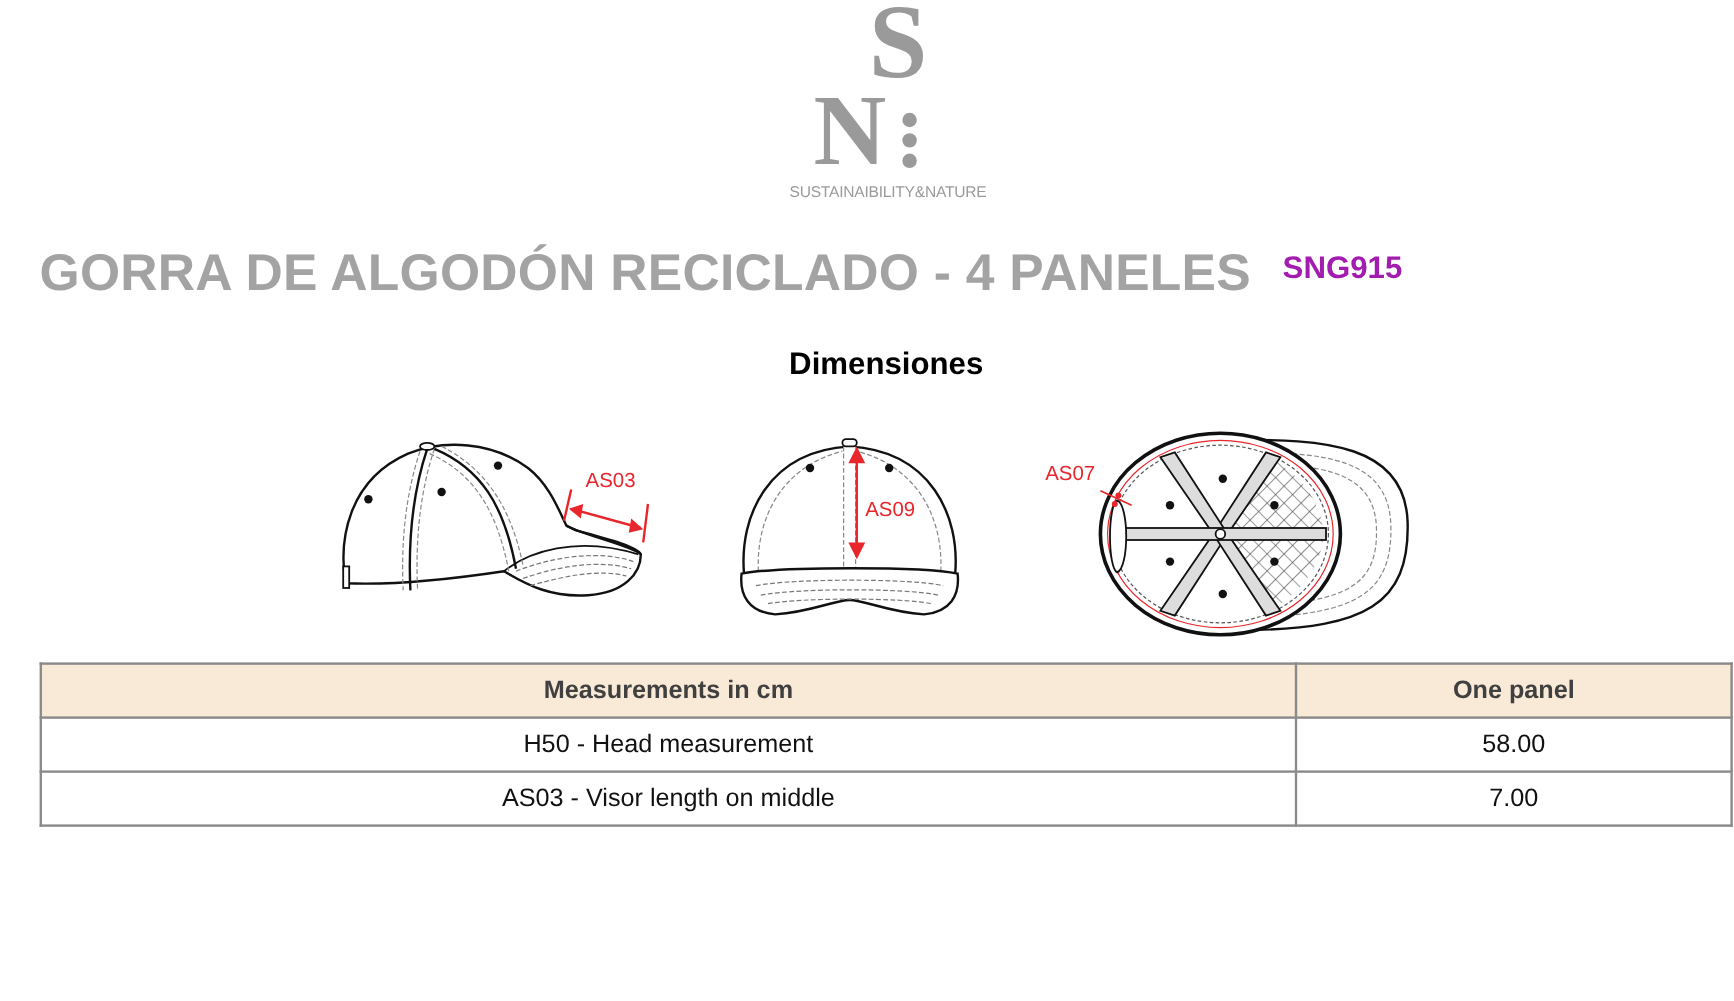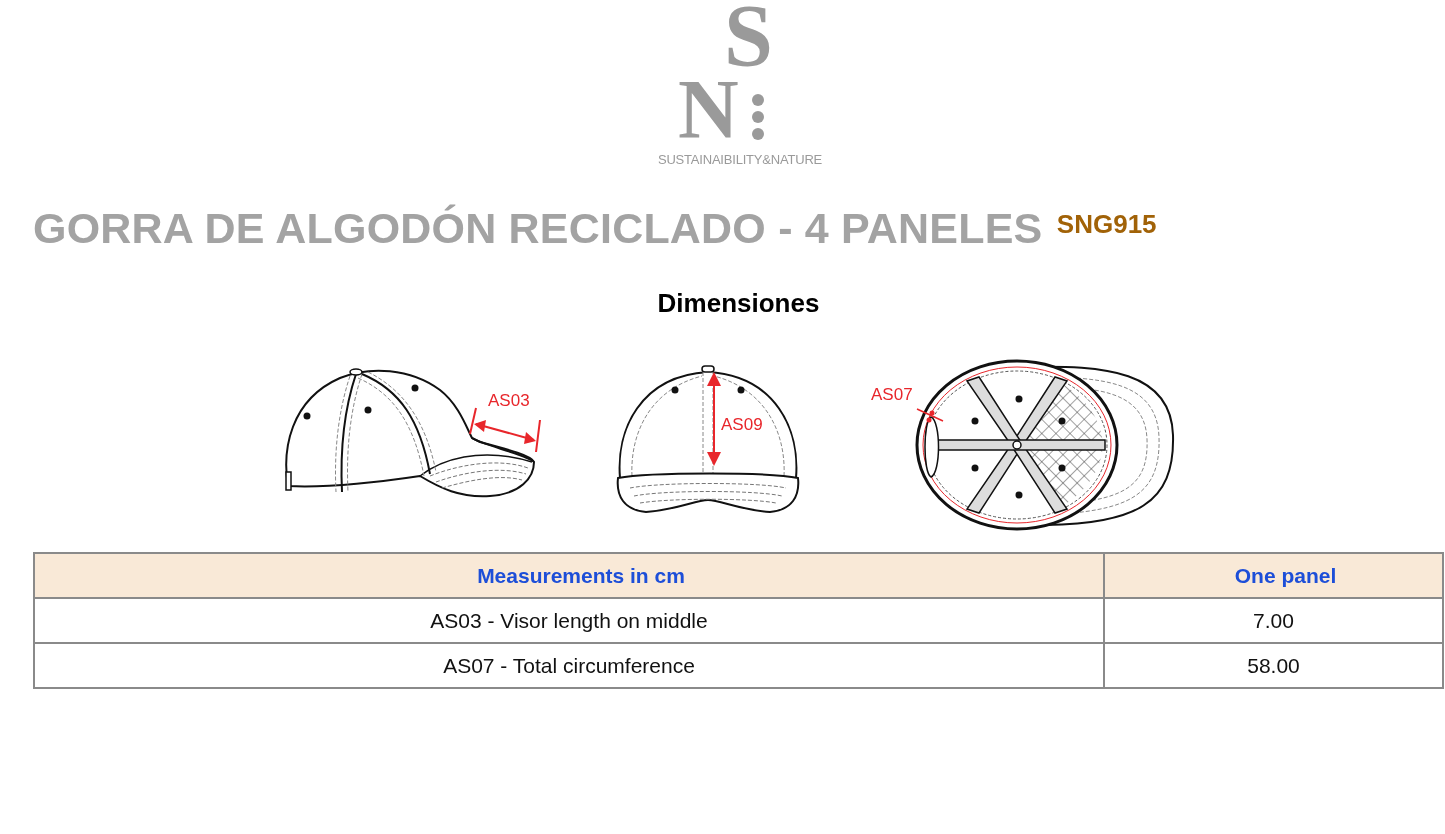--- a/index.html
+++ b/index.html
@@ -7,32 +7,32 @@
 
   .logo { position: absolute; left: 628px; top: 6px; width: 220px; height: 165px; }
   .logo-s { position: absolute; left: 96px; top: -14px; font-family: "Liberation Serif", serif; font-weight: bold; font-size: 88px; color: #9a9a9a; line-height: 1; }
   .logo-n { position: absolute; left: 50px; top: 62px; font-family: "Liberation Serif", serif; font-weight: bold; font-size: 84px; color: #9a9a9a; line-height: 1; }
   .logo-dots { position: absolute; left: 124px; top: 88px; width: 12px; }
   .logo-dots span { display: block; width: 12px; height: 12px; border-radius: 50%; background: #9a9a9a; margin-bottom: 5px; }
   .logo-tag { position: absolute; left: 2px; top: 146px; width: 220px; text-align: center; font-size: 13px; font-weight: normal; color: #9a9a9a; letter-spacing: -0.2px; }
 
   .title-row { position: absolute; left: 33px; top: 204px; white-space: nowrap; }
   .title { font-size: 43px; font-weight: bold; color: #a3a3a3; letter-spacing: 0.2px; }
-  .code { font-size: 26px; font-weight: bold; color: #a16207; margin-left: 10px; position: relative; top: -10px; }
+  .code { font-size: 26px; font-weight: bold; color: #a21caf; margin-left: 22px; position: relative; top: -10px; }
 
   .section-title { position: absolute; left: 0; width: 1477px; top: 288px; text-align: center; font-size: 26px; font-weight: bold; color: #000; }
 
   .diagram { position: absolute; }
   .d1 { left: 280px; top: 360px; width: 270px; height: 150px; text-decoration: underline; }
   .d2 { left: 610px; top: 360px; width: 200px; height: 165px; }
   .d3 { left: 865px; top: 355px; width: 320px; height: 185px; }
 
   table.meas { position: absolute; left: 33px; top: 552px; width: 1411px; border-collapse: collapse; }
   table.meas th, table.meas td { border: 2px solid #8a8a8a; text-align: center; font-size: 21px; height: 43px; padding: 0; color: #111; }
-  table.meas th { background: #f9e9d7; font-weight: bold; color: #1d4ed8; padding-left: 24px; }
+  table.meas th { background: #f9e9d7; font-weight: bold; color: #404040; }
   table.meas .c1 { width: 1044px; }
 </style>
 </head>
 <body>
 
 <div class="logo">
   <div class="logo-s">S</div>
   <div class="logo-n">N</div>
   <div class="logo-dots">
       <span></span>
@@ -129,21 +129,21 @@
 
 <table class="meas">
   <thead>
     <tr>
       <th class="c1">Measurements in cm</th>
       <th>One panel</th>
     </tr>
   </thead>
   <tbody>
     <tr>
+      <td>H50 - Head measurement</td>
+      <td>58.00</td>
+    </tr>
+    <tr>
       <td>AS03 - Visor length on middle</td>
       <td>7.00</td>
-    </tr>
-    <tr>
-      <td>AS07 - Total circumference</td>
-      <td>58.00</td>
     </tr>
   </tbody>
 </table>
 
 </body></html>

